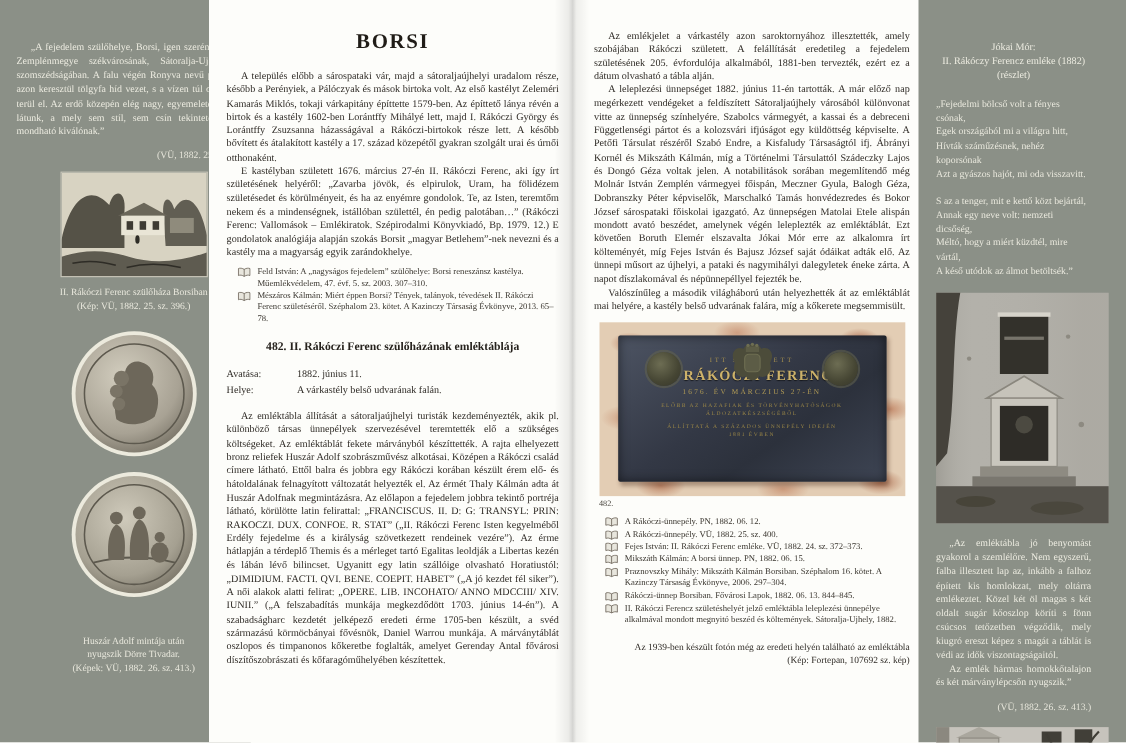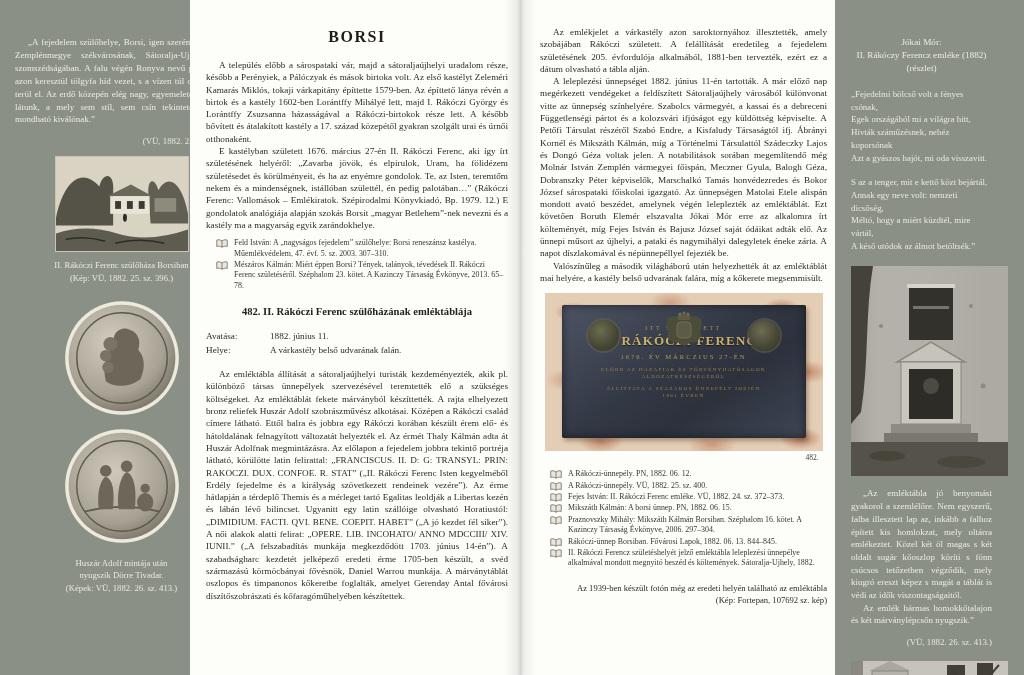--- a/index.html
+++ b/index.html
@@ -23,21 +23,21 @@
   .sb-caption span { display:block; }
   .sb-title { text-align:center; font-size:9.2px; line-height:13px; }
   .sb-title span { display:block; }
   .poem { margin-top:13px; font-size:8.9px; line-height:12.7px; color:#e9e8dd; }
   .poem .stanza { display:block; }
   .poem .stanza + .stanza { margin-top:12px; }
   .poem .vline { display:block; }
   .page-num { position:absolute; bottom:12px; left:0; width:100%; text-align:right; font-size:8.8px; color:#dcdbd0;margin-left:28px; }
 
   
-  h1.book-title { text-align:center; font-size:16px; letter-spacing:1.5px; font-weight:bold; color:#201c17; }
+  h1.book-title { text-align:center; font-size:19px; letter-spacing:1.5px; font-weight:bold; color:#201c17; }
   .body { font-size:9.2px; line-height:12.3px; text-align:justify; text-indent:13px; }
   .page-left .body:first-of-type { margin-top:13px; }
   ul.footnotes { list-style:none; margin:7px 0 0 10px; }
   ul.footnotes li { display:flex; gap:6px; font-size:7.9px; line-height:10.4px; color:#3a362f; margin-bottom:1px; }
   ul.footnotes li .fn-text { flex:1; }
   .fn-icon { flex:0 0 12px; padding-top:1px; }
   .fn-icon svg { width:12px; height:9px; display:block; }
   h2.entry-heading { margin-top:15px; text-align:center; font-size:10.6px; font-weight:bold; color:#26221d; }
   .meta { margin-top:13px; font-size:9.2px; line-height:13.5px; }
   .meta-label { display:inline-block; width:64px; }
@@ -63,32 +63,32 @@
     background:radial-gradient(circle at 40% 35%, #6d6d53 0%, #454533 60%, #35352a 100%);
     box-shadow:0 0 0 2px rgba(100,100,78,.55); }
   .pl-medallion.m-left { left:26px; } .pl-medallion.m-right { right:26px; }
   .crest { position:absolute; top:5px; left:50%; transform:translateX(-50%); }
   .pl-line { white-space:nowrap; }
   .pl-s1   { font-size:6px;   letter-spacing:2.5px; color:#a8914f; }
   .pl-name { font-size:13px;  letter-spacing:1.2px; font-weight:bold; margin-top:2px; color:#cdb26a; text-shadow:0 1px 1px rgba(0,0,0,.6); }
   .pl-s2   { font-size:6.6px; letter-spacing:2px; margin-top:4px; color:#b09a55; }
   .pl-tiny { font-size:5px;   letter-spacing:1.4px; margin-top:2px; color:#9b8747; }
   .pl-gap  { margin-top:7px; }
-  .photo-num { text-align:right; font-size:7.5px; color:#46423b; margin:2px 4px 0 0;font-family:Liberation Serif, serif; }
+  .photo-num { font-size:7.5px; color:#46423b; margin:2px 4px 0 0;font-family:Liberation Serif, serif; }
 
   .photo-caption { margin-top:13px; text-align:right; font-size:8.6px; line-height:12.2px; color:#2f2b26; }
   .photo-caption span { display:block; }
 
   
   figure.engraving { margin:10px auto 0 auto; width:134px; height:96px; border:1px solid #c9c6b9; }
   figure.engraving svg { display:block; width:100%; height:100%; }
   .medal { width:116px; height:116px; margin:16px auto 0 auto; }
   .medal svg { display:block; width:100%; height:100%; }
   .medal.second { margin-top:12px; }
-  .medals-caption { margin-top:13px; }
+  .medals-caption { margin-top:32px; }
   figure.bw-photo { margin:14px auto 0 auto; width:157px; }
   figure.bw-photo svg { display:block; width:100%; }
   .sb-quote2 { margin-top:11px; font-size:9px; line-height:12.7px; text-align:justify; }
   .sb-quote2 p { text-indent:12px; }
 </style>
 </head>
 <body>
 
 <aside class="sidebar sidebar-left">
   <p class="sb-quote">„A fejedelem szülőhelye, Borsi, igen szerény falucska Zemplénmegye székvárosának, Sátoralja-Uj helynek szomszédságában. A falu végén Ronyva nevű patak foly, azon keresztül tölgyfa híd vezet, s a vízen túl cserfa erdő terül el. Az erdő közepén elég nagy, egyemeletes épületet látunk, a mely sem stíl, sem csín tekintetében nem mondható kiválónak.”</p>

